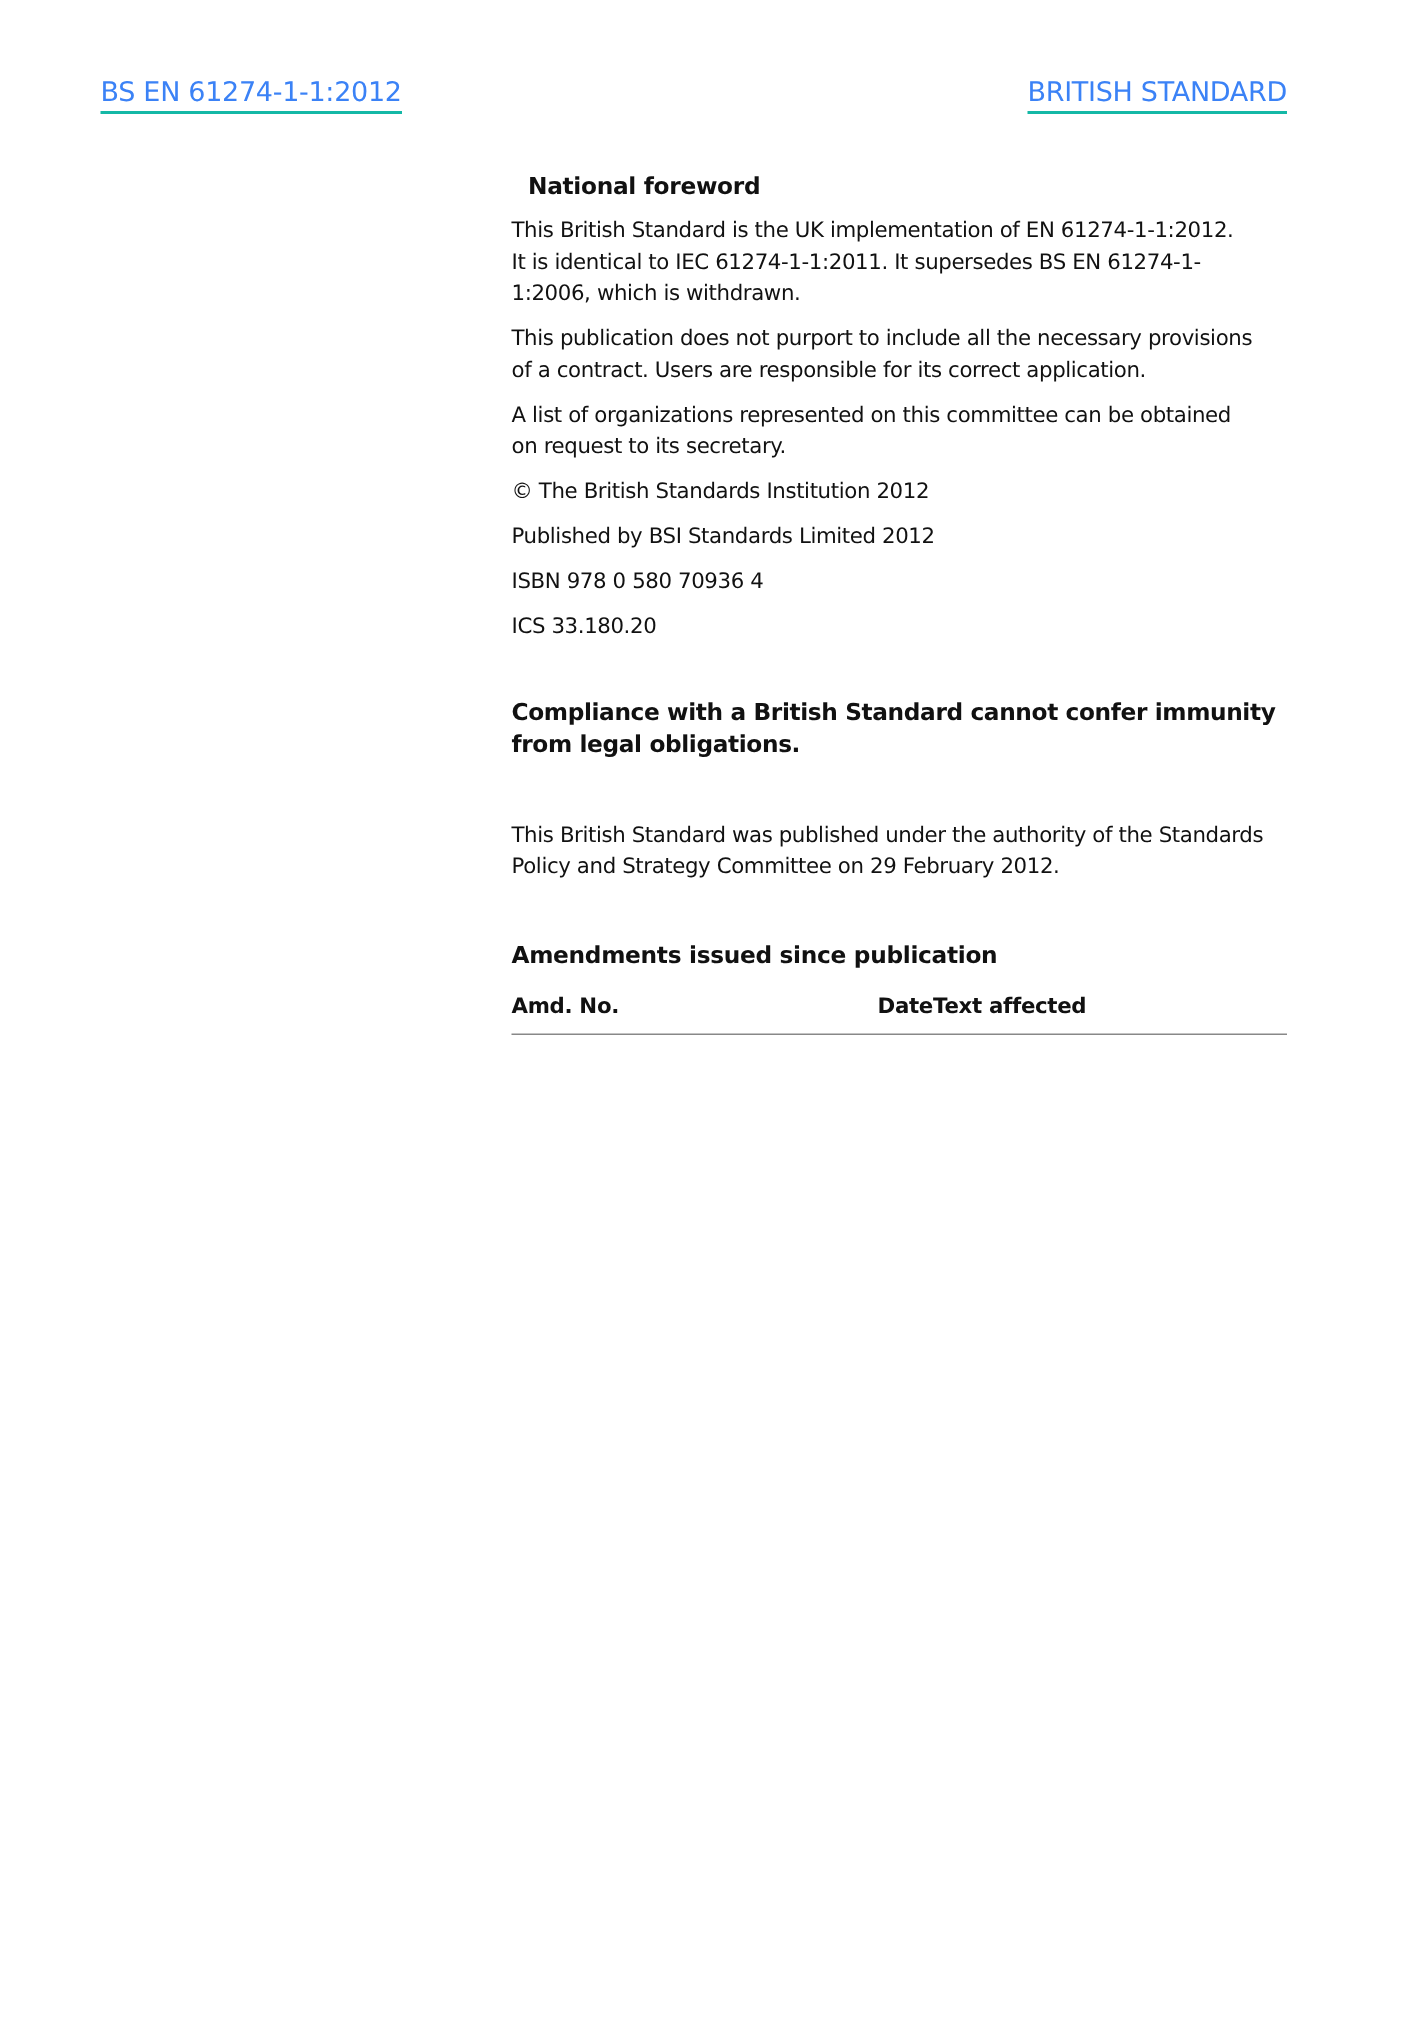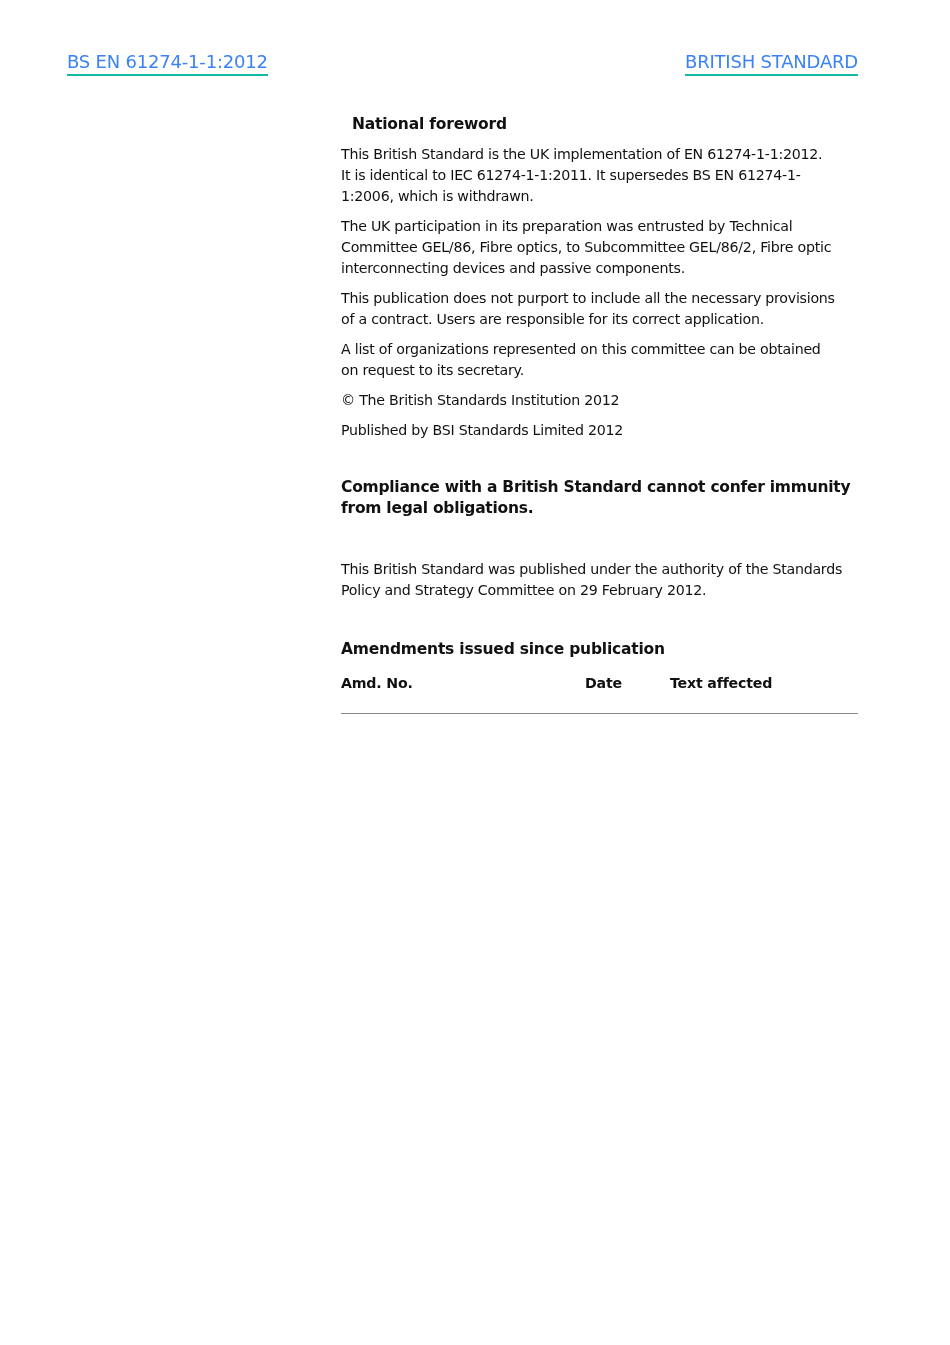--- a/index.html
+++ b/index.html
@@ -63,46 +63,47 @@
       line-height: 22px;
       margin-top: 37px;
       letter-spacing: -0.2px;
     }
     .amend-table {
       display: flex;
       font-weight: bold;
       font-size: 14.2px;
       line-height: 20px;
       margin-top: 13px;
-      padding-bottom: 20px;
+      padding-bottom: 8px;
       border-bottom: 1.5px solid #888;
       letter-spacing: -0.2px;
     }
     .col-amd { width: 151px; }
     .col-date { width: 130px; text-align: right; }
-    .col-text { flex: 1; margin-left: 48px; }
+    .col-text { flex: 1; }
   </style>
 </head>
 <body>
 
 <div class="hdr hdr-left">BS EN 61274-1-1:2012</div>
 <div class="hdr hdr-right">BRITISH STANDARD</div>
 
 <div class="main">
   <div class="section-title">National foreword</div>
 
   <div class="para">
     <span>This British Standard is the UK implementation of EN 61274-1-1:2012.</span><br>
     <span>It is identical to IEC 61274-1-1:2011. It supersedes BS EN 61274-1-1:2006, which is withdrawn.</span>
   </div>
-  <div class="para">The UK participation in its preparation was entrusted by Technical Committee GEL/86, Fibre optics, to Subcommittee GEL/86/2, Fibre optic interconnecting devices and passive components.</div>
   <div class="para">This publication does not purport to include all the necessary provisions of a contract. Users are responsible for its correct application.</div>
   <div class="para">A list of organizations represented on this committee can be obtained on request to its secretary.</div>
   <div class="para">© The British Standards Institution 2012</div>
   <div class="para">Published by BSI Standards Limited 2012</div>
+  <div class="para">ISBN 978 0 580 70936 4</div>
+  <div class="para">ICS 33.180.20</div>
 
   <div class="compliance">Compliance with a British Standard cannot confer immunity from legal obligations.</div>
 
   <div class="authority">This British Standard was published under the authority of the Standards Policy and Strategy Committee on 29 February 2012.</div>
 
   <div class="amend-title">Amendments issued since publication</div>
   <div class="amend-table">
     <div class="col-amd">Amd. No.</div>
     <div class="col-date">Date</div>
     <div class="col-text">Text affected</div>

